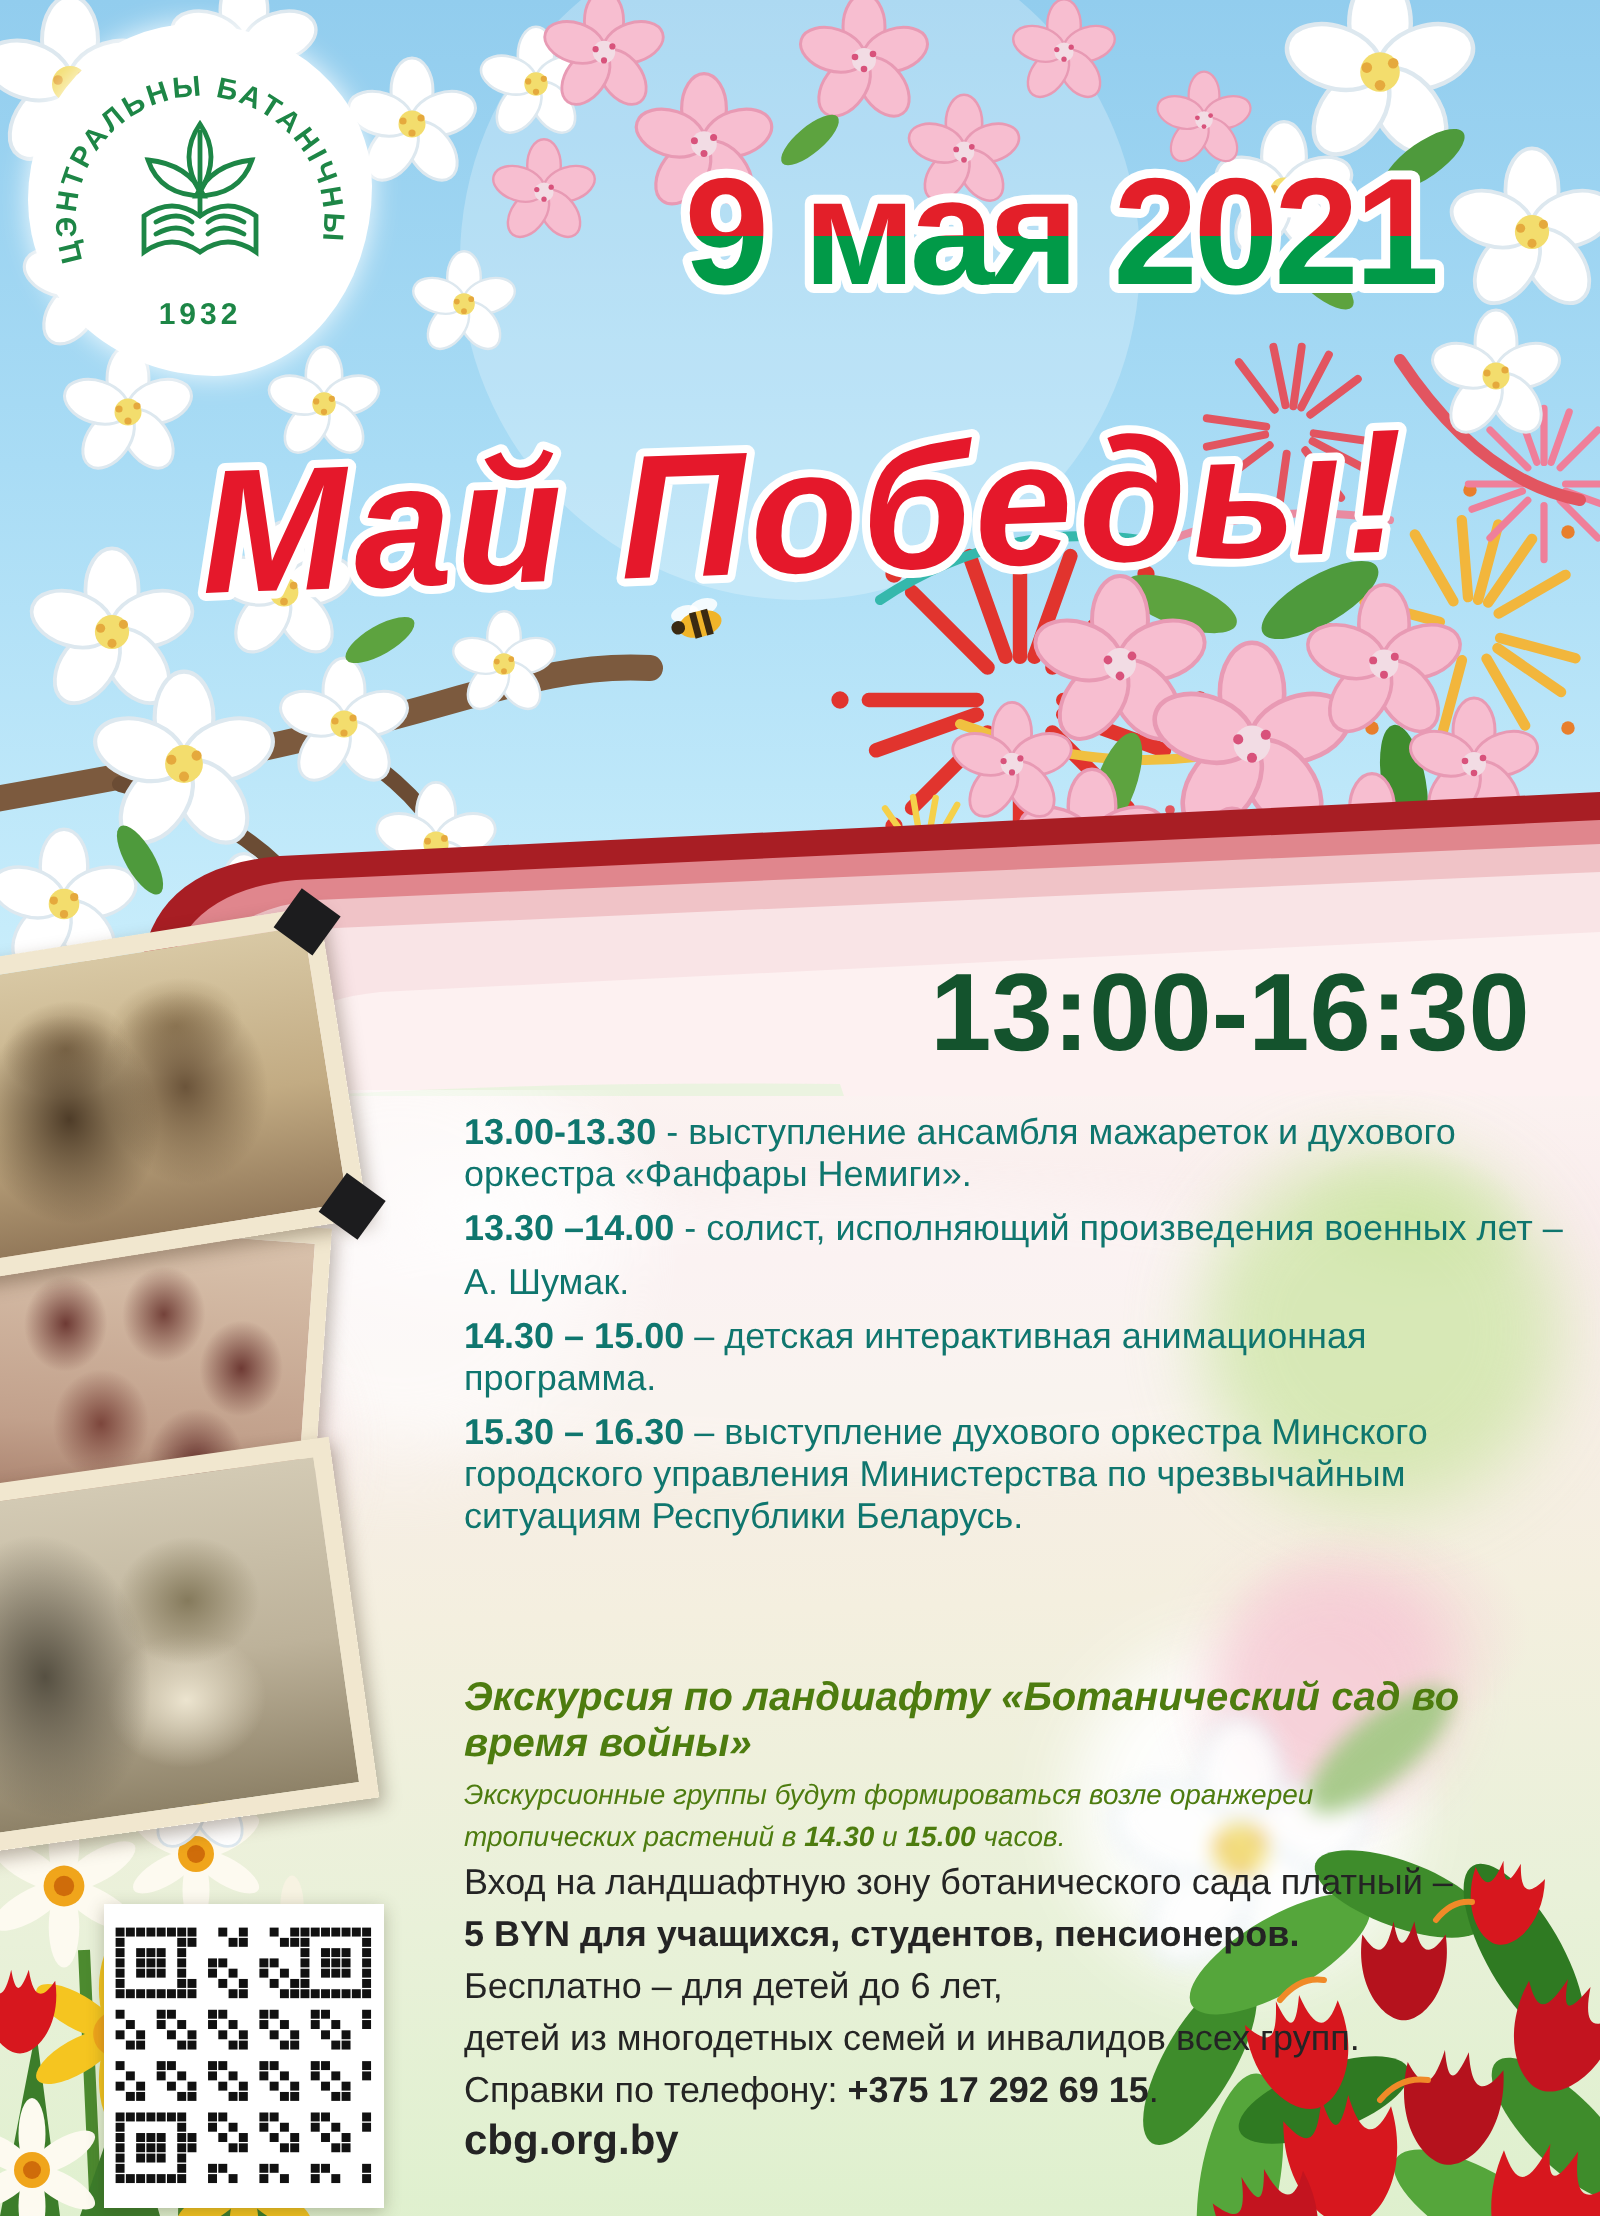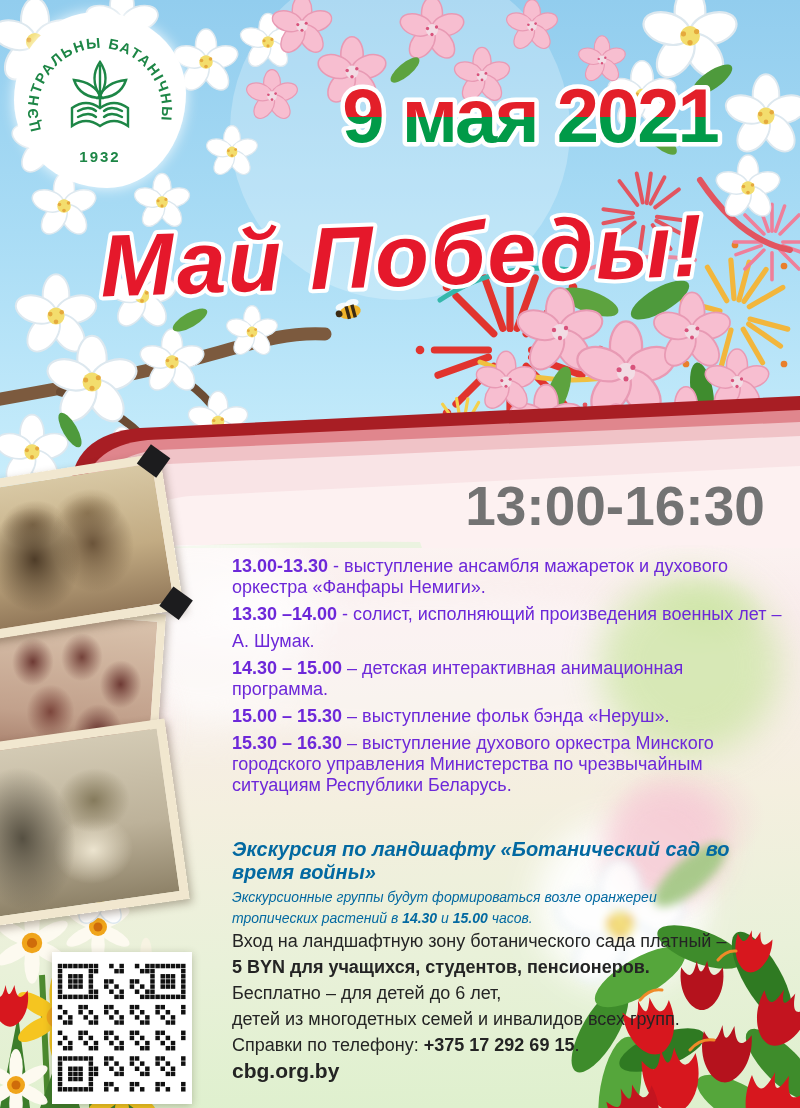--- a/index.html
+++ b/index.html
@@ -32,21 +32,21 @@
         border-radius:48% 52% 46% 54%/50% 46% 54% 50%;box-shadow:0 0 14px rgba(255,255,255,.9);}
   .logo svg{position:absolute;left:0;top:2px;}
 
   
   .title-svg{left:280px;top:52px;width:500px;height:120px;z-index:5;}
   .slogan-svg{left:30px;top:178px;width:745px;height:150px;z-index:5;transform:rotate(-2deg);}
 
   
   .banner-svg{left:0;top:390px;width:800px;height:182px;z-index:5;}
   .time-text{left:430px;top:474px;width:370px;z-index:7;text-align:center;
-       font-size:55px;font-weight:bold;color:#737373;letter-spacing:0px;}
+       font-size:55px;font-weight:bold;color:#14532d;letter-spacing:0px;}
 
   
   .photo{border-style:solid;border-color:#f1e7cf;box-shadow:2px 4px 9px rgba(60,40,20,.35);z-index:8;}
   .photo .pc{position:absolute;width:24px;height:24px;background:#1c1c1e;transform:rotate(45deg);}
   .ph1{left:-32px;top:468px;width:205px;height:158px;border-width:9px;transform:rotate(-9deg);
        background:
         radial-gradient(60px 70px at 30% 55%, #4e3c28 0%, rgba(78,60,40,0) 75%),
         radial-gradient(55px 65px at 62% 50%, #6b543a 0%, rgba(107,84,58,0) 75%),
         radial-gradient(40px 30px at 32% 30%, #8a7352 0%, rgba(138,115,82,0) 80%),
         radial-gradient(42px 30px at 62% 28%, #9c855f 0%, rgba(156,133,95,0) 80%),
@@ -60,27 +60,27 @@
         radial-gradient(30px 34px at 68% 70%, #6e3a34 0%, rgba(110,58,52,0) 80%),
         linear-gradient(180deg,#d9c2ac 0%,#c2a18c 60%,#9b6f5c 100%);}
   .ph3{left:-30px;top:732px;width:208px;height:182px;border-width:9px;transform:rotate(-8deg);
        background:
         radial-gradient(70px 95px at 22% 55%, #565042 0%, rgba(86,80,66,0) 75%),
         radial-gradient(45px 40px at 62% 38%, #857a5c 0%, rgba(133,122,92,0) 80%),
         radial-gradient(50px 42px at 58% 68%, #ece4cf 0%, rgba(236,228,207,0) 80%),
         linear-gradient(180deg,#d3cab4 0%,#bdb29a 55%,#8e8268 100%);}
 
   
-  .schedule{left:232px;top:556px;width:552px;z-index:9;color:#6d28d9;
+  .schedule{left:232px;top:556px;width:552px;z-index:9;color:#0f766e;
             font-size:18px;line-height:21px;}
   .schedule p{margin:0 0 6px 0;}
   .schedule b{margin-right:5px;}
   .schedule b:empty{margin:0;}
 
-  .excursion{left:232px;top:838px;width:552px;z-index:9;color:#0369a1;font-style:italic;}
+  .excursion{left:232px;top:838px;width:552px;z-index:9;color:#4d7c0f;font-style:italic;}
   .excursion .ex-title{font-size:20px;font-weight:bold;margin:0 0 3px 0;}
   .excursion .ex-body{font-size:14px;line-height:21px;width:442px;}
 
   .info{left:232px;top:931px;width:530px;z-index:9;color:#242424;font-size:18px;line-height:20px;}
   .info p{margin:0 0 6px 0;}
   .info .site{font-size:21px;margin-top:24px;}
 
   
   .qr-box{left:52px;top:952px;width:140px;height:152px;background:#fff;z-index:9;
           box-shadow:0 2px 8px rgba(60,60,30,.3);padding:2px;}
@@ -353,21 +353,20 @@
     <span class="pc" style="right:-14px;bottom:-14px"></span>
   </div>
   <div class="abs photo ph2"></div>
   <div class="abs photo ph3"></div>
 
   <div class="abs schedule">
     <p><b>13.00-13.30</b><span>- выступление ансамбля мажареток и духового оркестра «Фанфары Немиги».</span></p>
     <p><b>13.30 –14.00</b><span>- солист, исполняющий произведения военных лет –</span></p>
     <p><b></b><span>А. Шумак.</span></p>
     <p><b>14.30 – 15.00</b><span>– детская интерактивная анимационная программа.</span></p>
-    <p><b>15.00 – 15.30</b><span>– выступление фольк бэнда «Неруш».</span></p>
     <p><b>15.30 – 16.30</b><span>– выступление духового оркестра Минского городского управления Министерства по чрезвычайным ситуациям Республики Беларусь.</span></p>
   </div>
 
   <div class="abs excursion">
     <p class="ex-title">Экскурсия по ландшафту «Ботанический сад во время войны»</p>
     <div class="ex-body"><span>Экскурсионные группы будут формироваться возле оранжереи тропических растений в </span><b>14.30</b><span> и </span><b>15.00</b><span> часов.</span></div>
   </div>
 
   <div class="abs info">
     <p>Вход на ландшафтную зону ботанического сада платный –</p>

